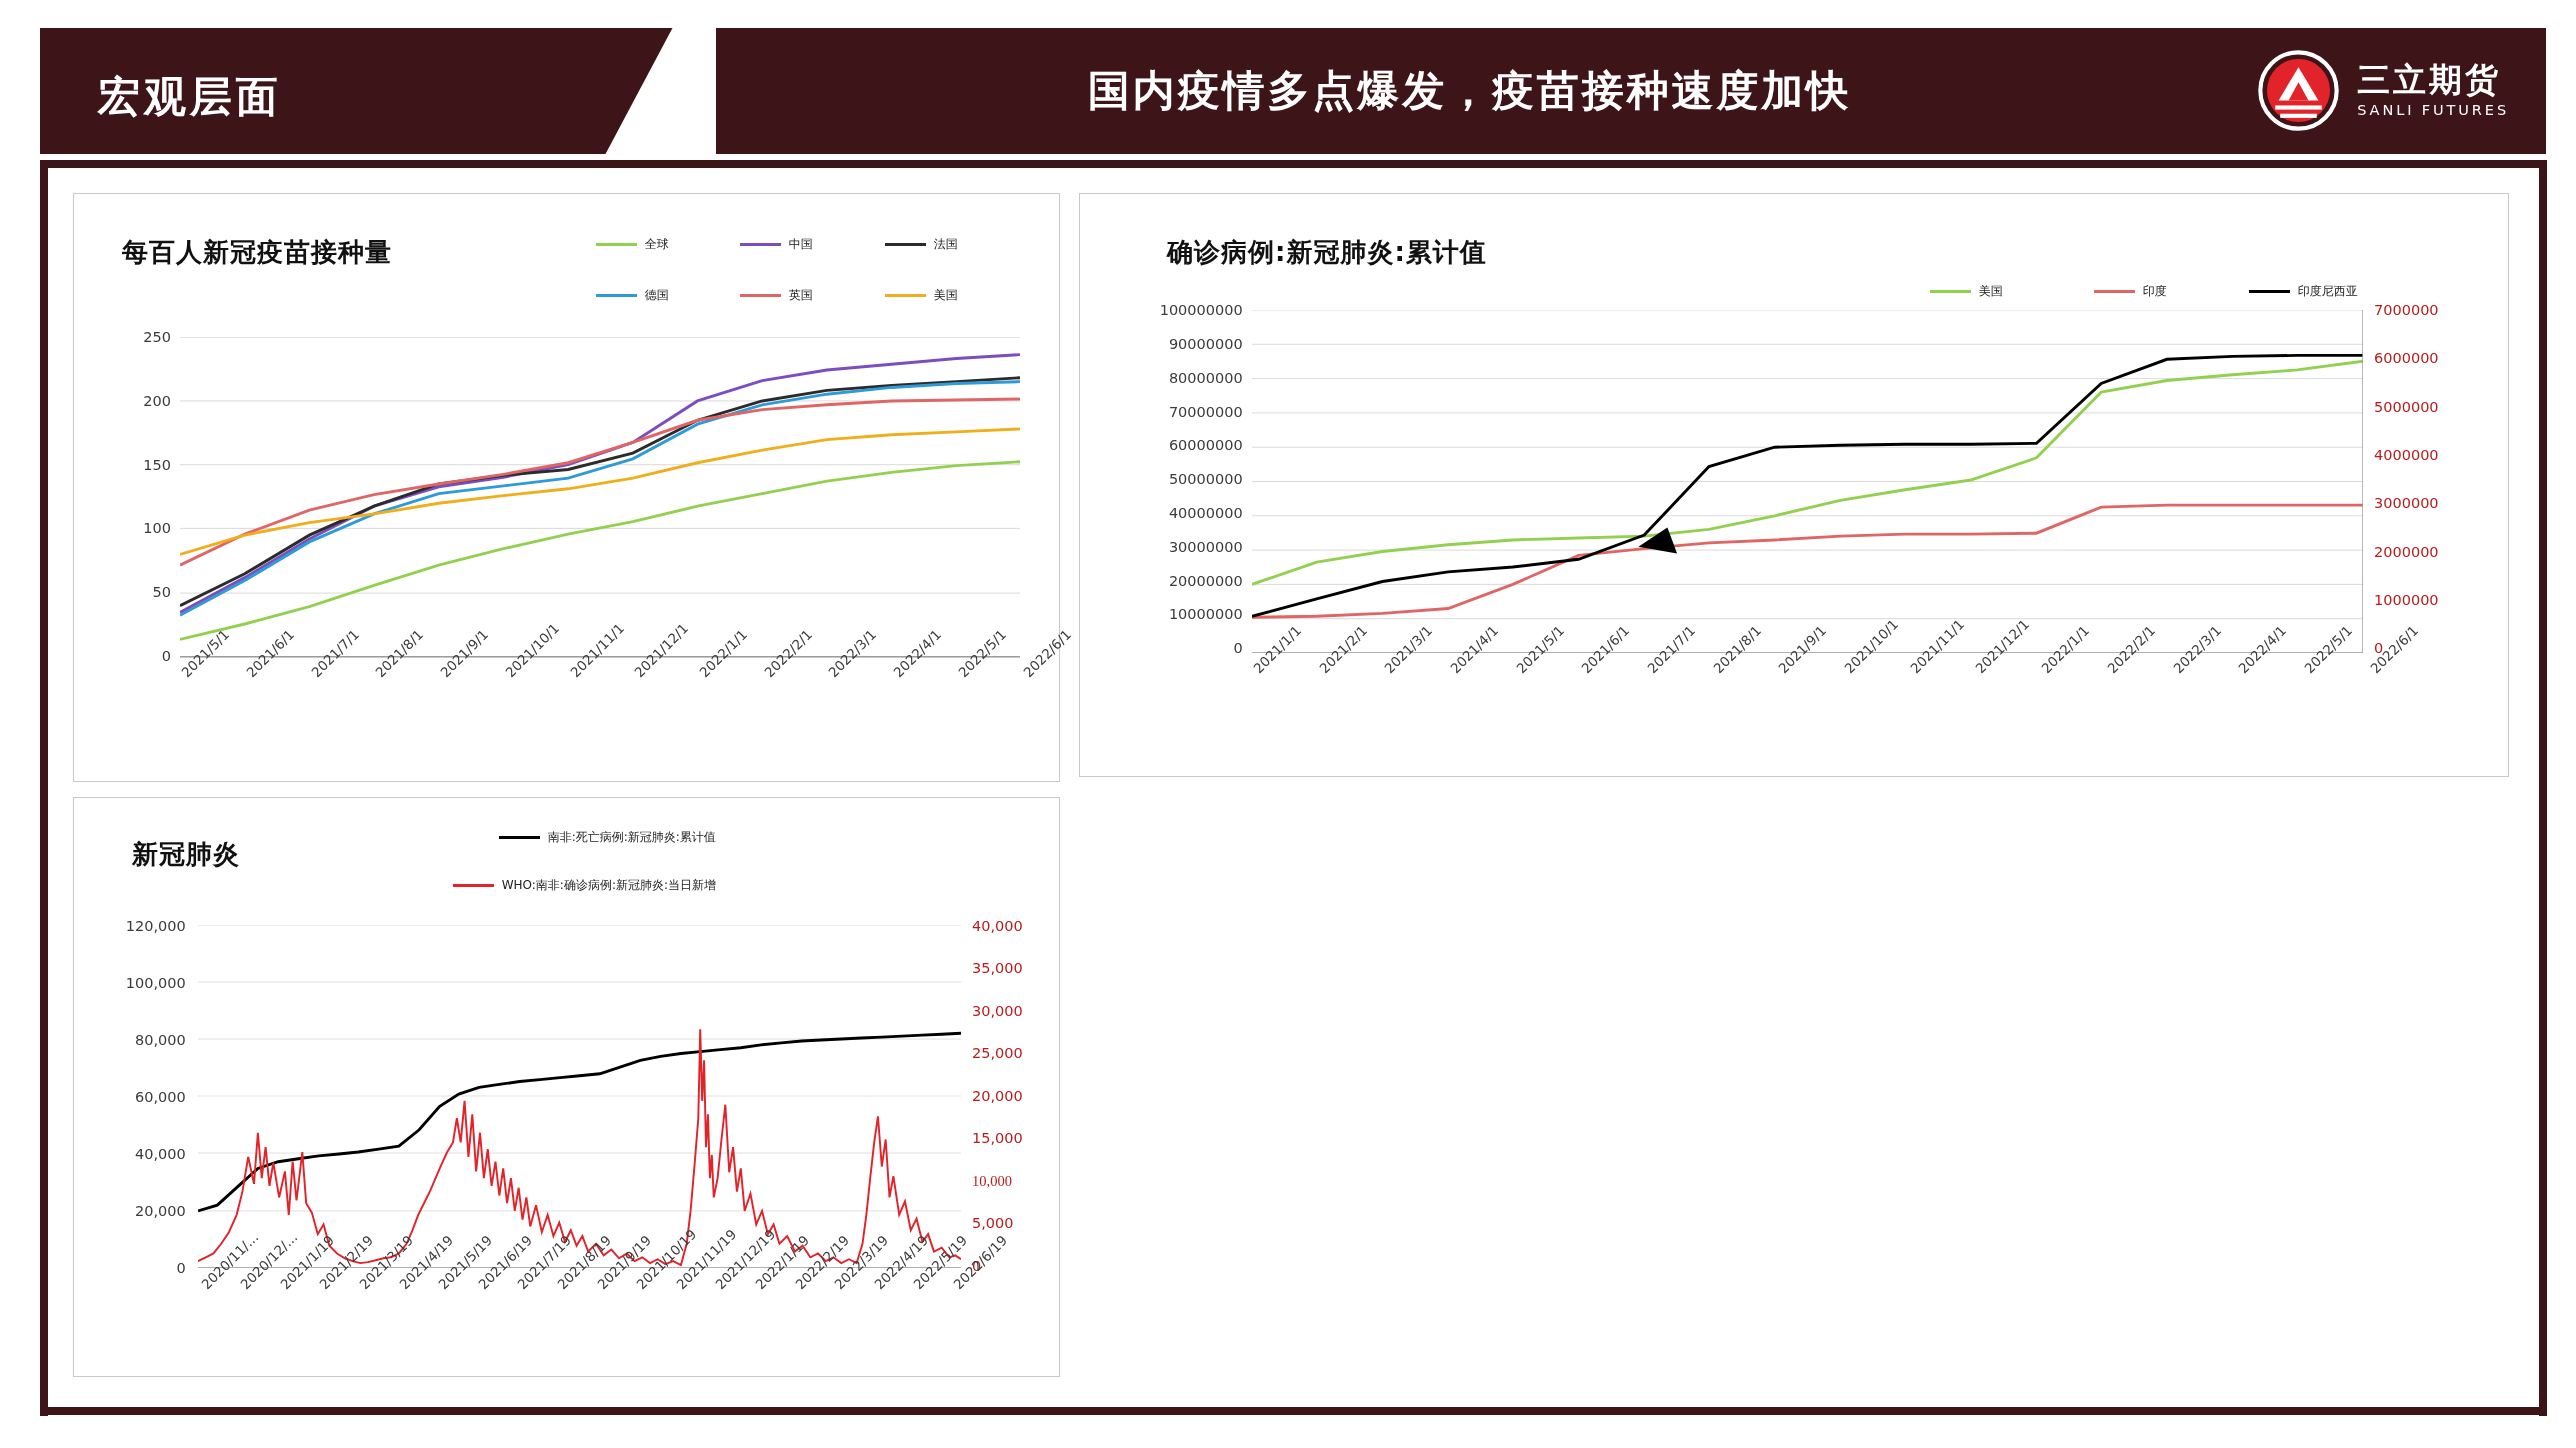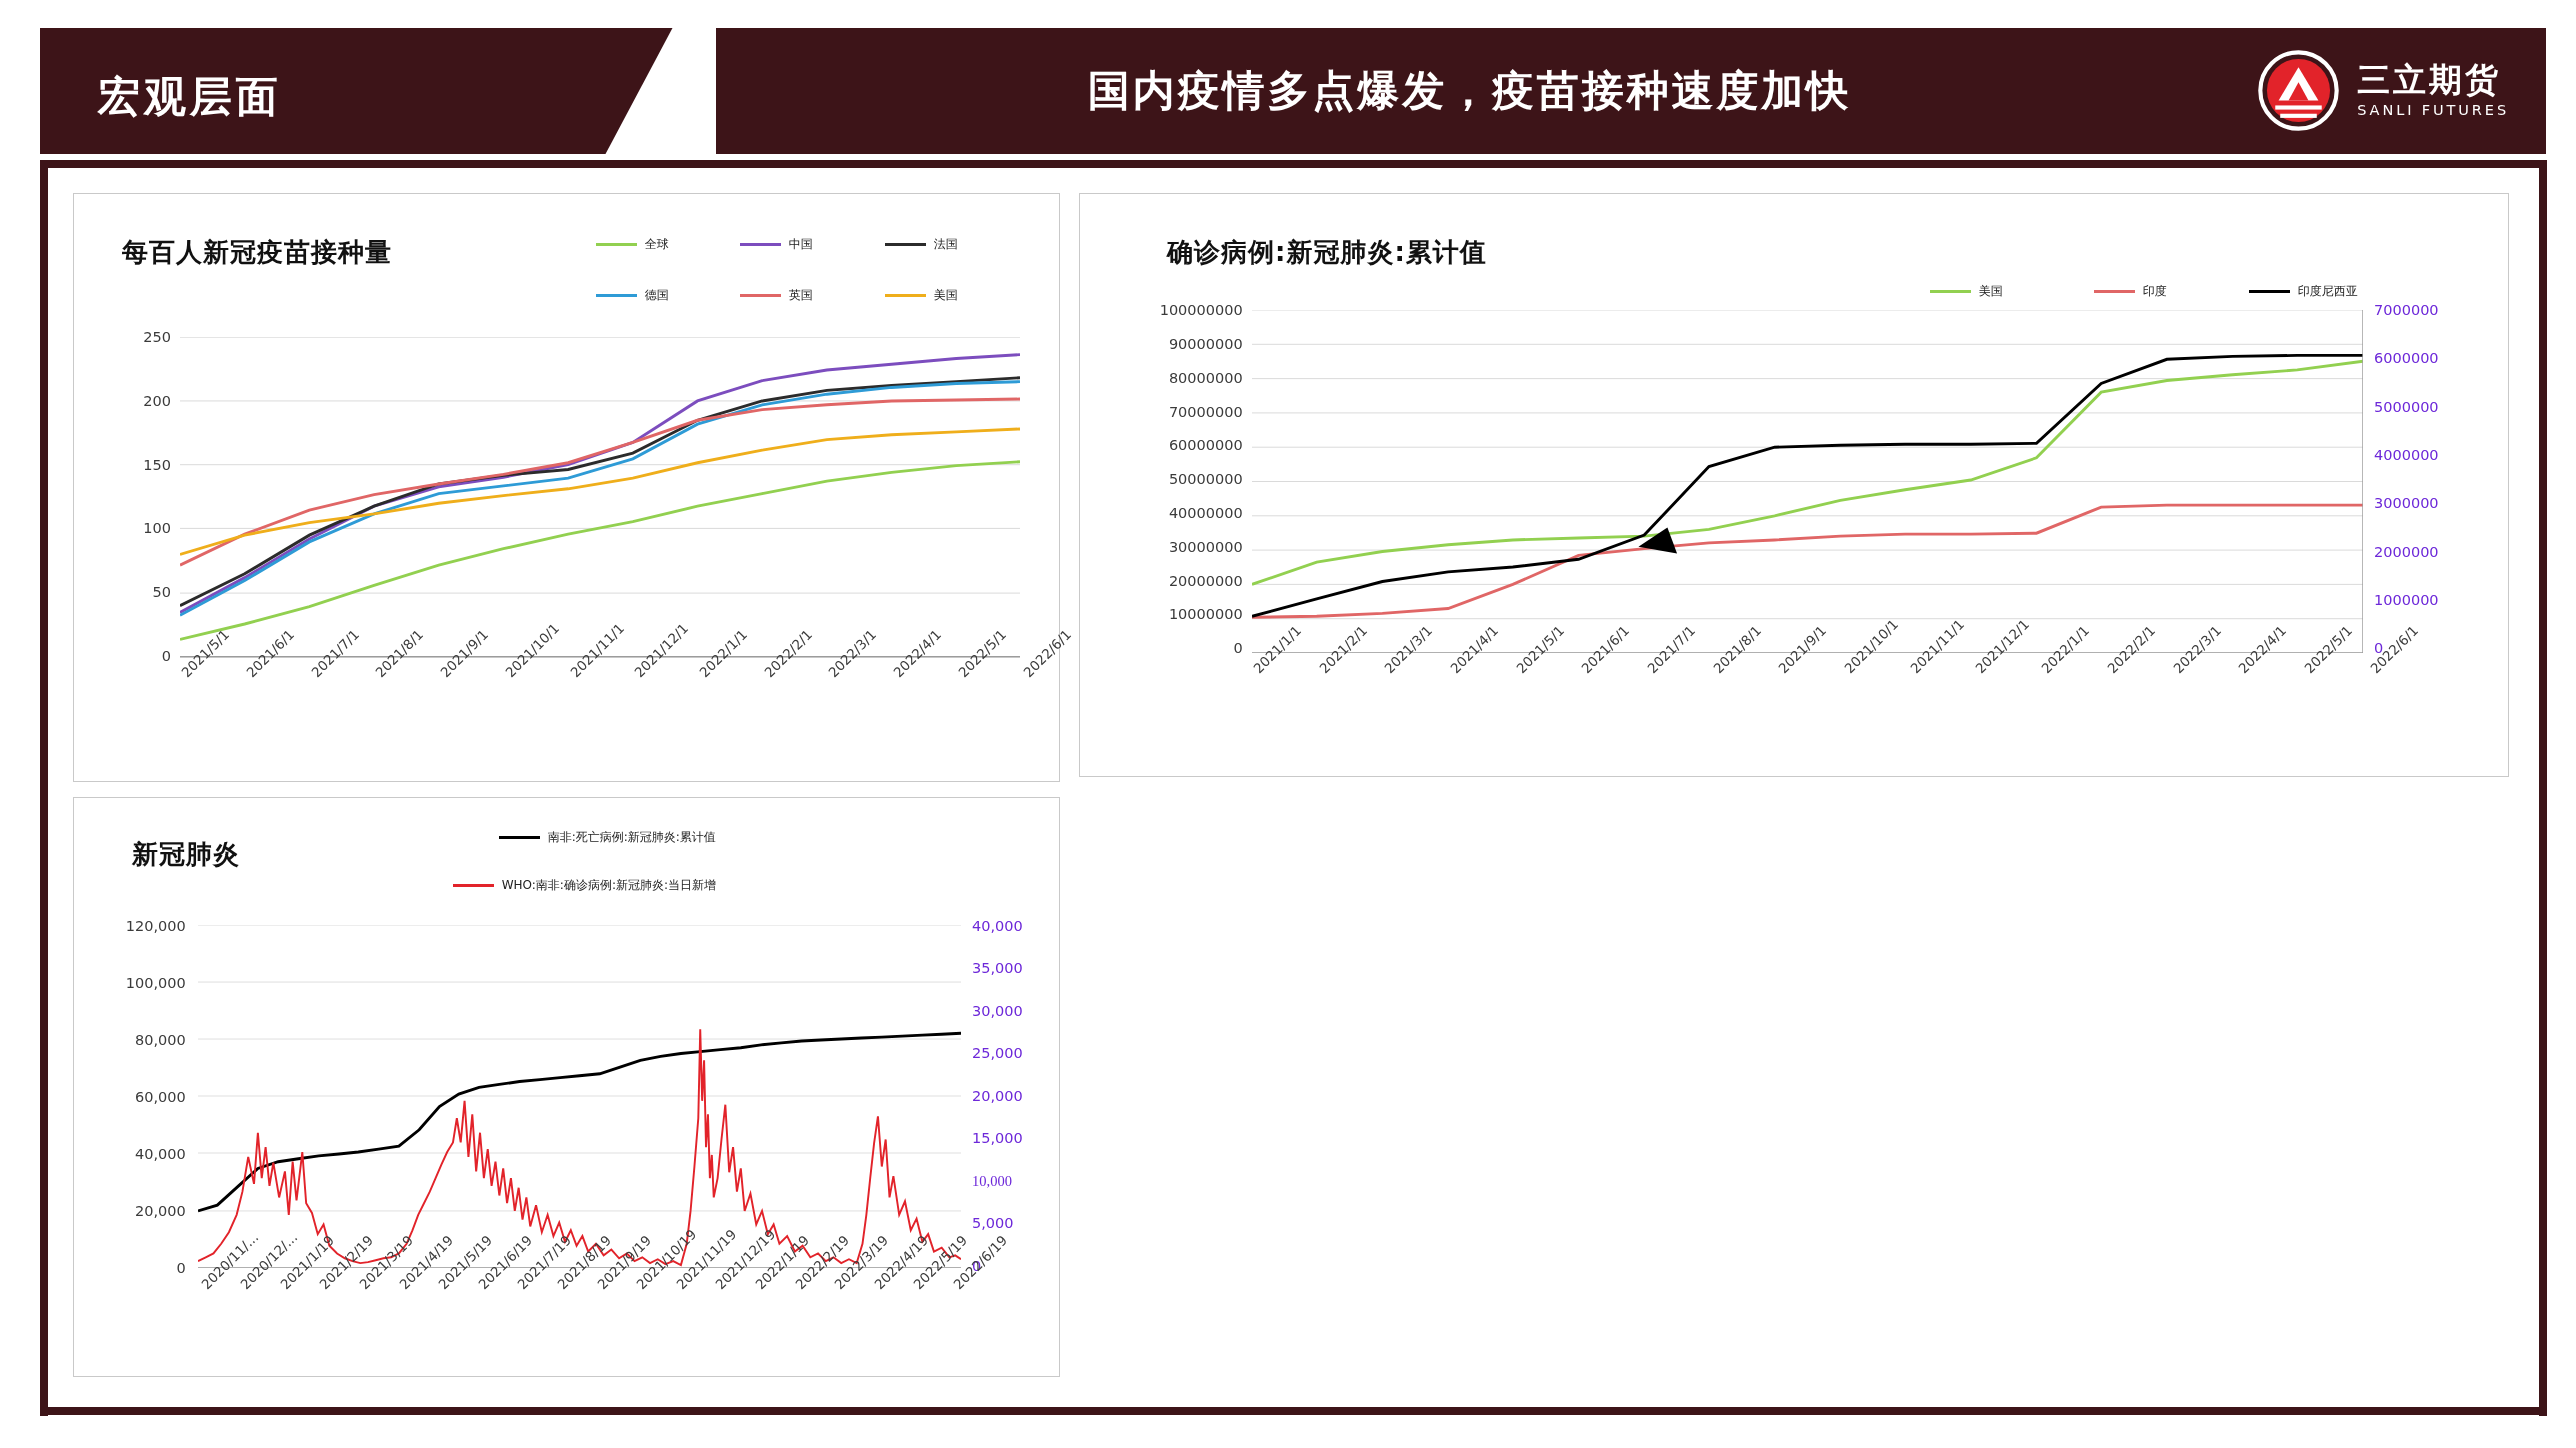--- a/index.html
+++ b/index.html
@@ -65,21 +65,21 @@
   #panel-za{left:68px;top:792px;width:987px;height:580px;}
 
   .panel-title{
     position:absolute;font-size:26px;font-weight:bold;color:#111;letter-spacing:1px;
   }
   
   .legend-item{position:absolute;display:flex;align-items:center;gap:7.7px;font-size:12px;color:#222;}
   .legend-line{width:41px;height:2.9px;display:inline-block;}
 
   .axis-label{position:absolute;font-size:14.5px;color:#3b3b3b;text-align:right;}
-  .axis-label-l{position:absolute;font-size:14.5px;color:#6d28d9;text-align:left;}
+  .axis-label-l{position:absolute;font-size:14.5px;color:#b91c1c;text-align:left;}
   .xtick{
     position:absolute;font-size:13.5px;color:#3b3b3b;
     transform:rotate(-45deg);transform-origin:left top;white-space:nowrap;
   }
   .plot{position:absolute;}
   
   .text-col{
     position:absolute;left:1082px;top:811px;width:1430px;
   }
   .para{

